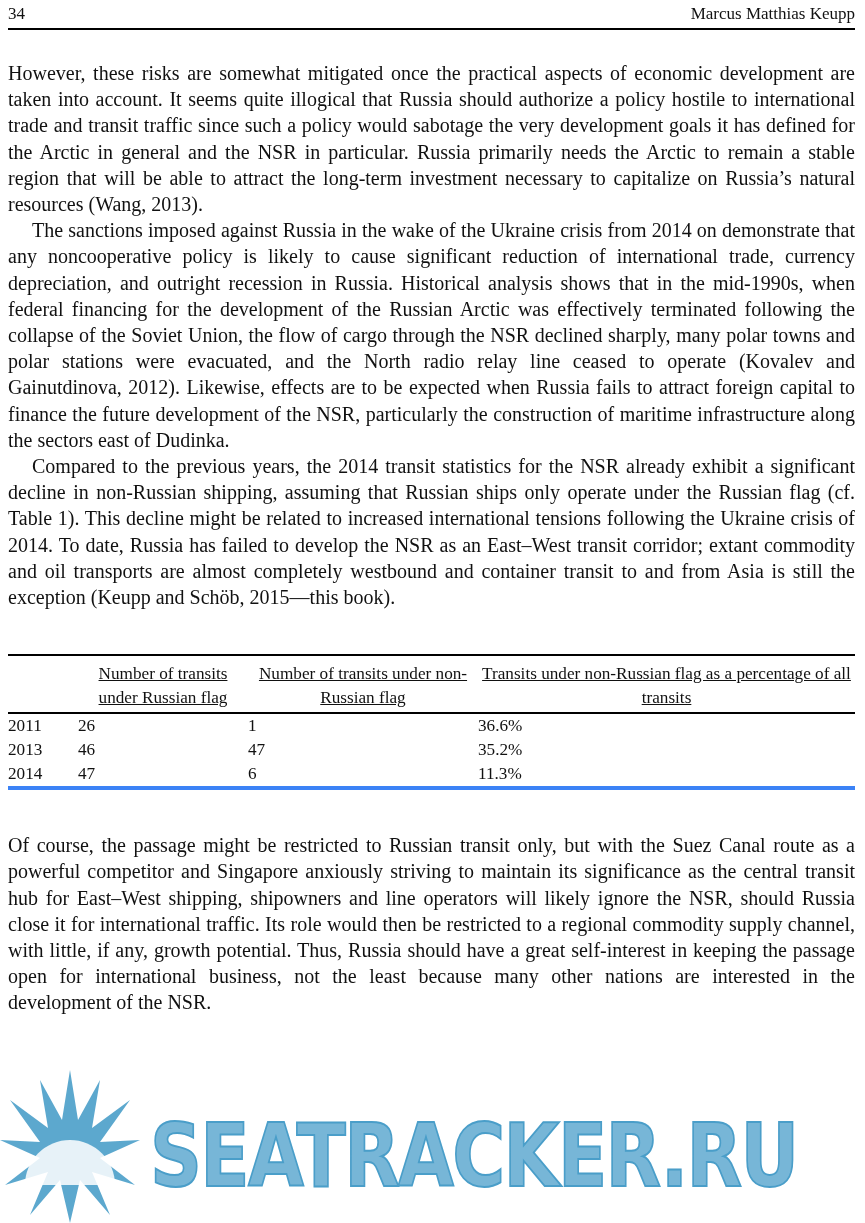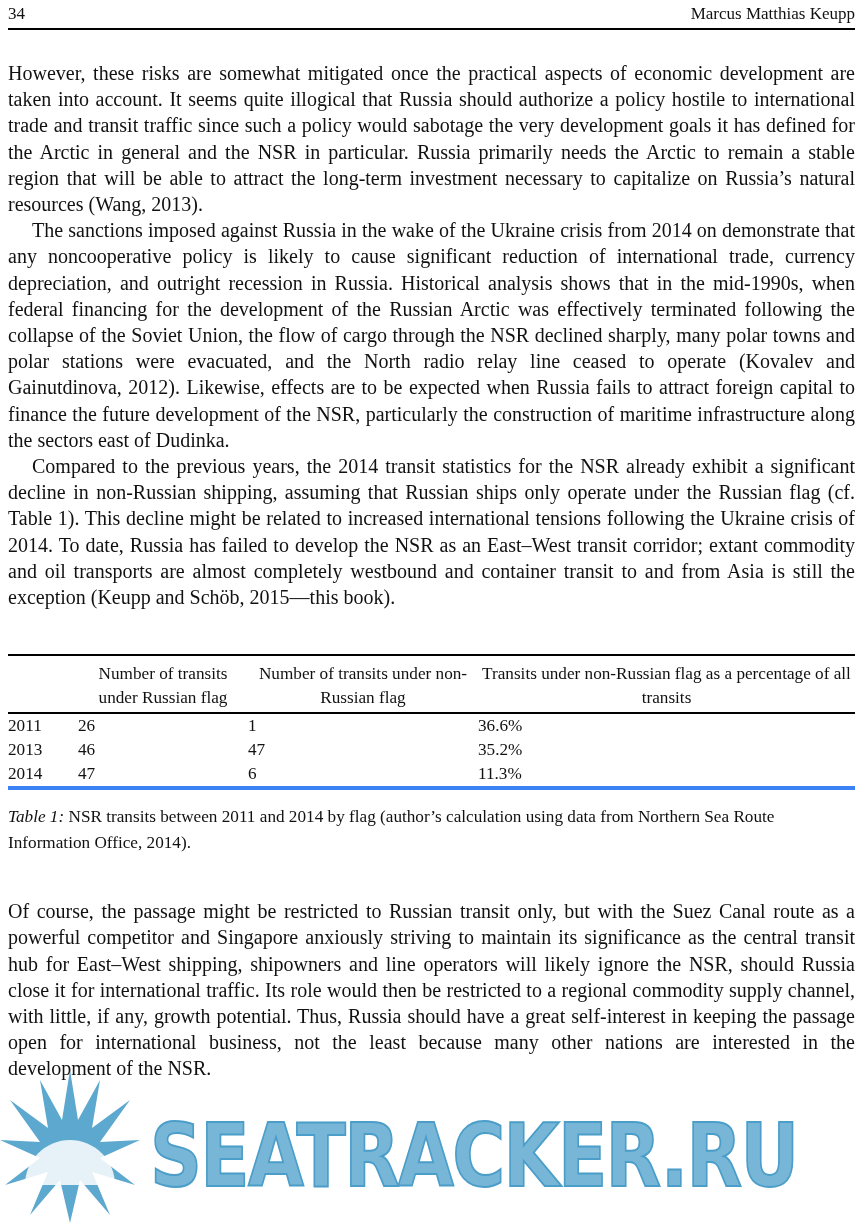--- a/index.html
+++ b/index.html
@@ -8,21 +8,21 @@
   .page { position:absolute; left:8px; top:0; width:847px; }
   .header { position:relative; height:28px; border-bottom:2px solid #000; font-size:17px; }
   .header .pn { position:absolute; left:0; top:4px; }
   .header .au { position:absolute; right:0; top:4px; }
   .para { font-size:20px; line-height:26.2px; text-align:justify; margin:0; }
   .indent { text-indent:24px; }
   .block1 { margin-top:30px; }
   table { width:847px; border-collapse:collapse; font-size:17.2px; margin-top:44px; }
   thead tr { border-top:2px solid #000; border-bottom:2px solid #000; }
   tbody tr:last-child { border-bottom:4px solid #3b82f6; }
-  th { font-weight:normal; text-align:center; line-height:24px; padding:6px 0 2px 0; }
+  th { font-weight:normal; text-align:center; line-height:24px; padding:6px 0 2px 0;text-decoration:underline; }
   td { text-align:left; line-height:24px; padding:0; }
   td.yr, th.yr { text-align:left; width:70px;margin-top:48px; }
   .caption { font-size:17.2px; line-height:26px; margin-top:14px; }
   .caption i { font-style:italic; }
   .block2 { margin-top:42px; }
   .wm { position:absolute; pointer-events:none; }
 </style>
 </head>
 <body>
 
@@ -62,21 +62,20 @@
       </tr>
       <tr>
         <td class="yr">2014</td>
         <td>47</td>
         <td>6</td>
         <td>11.3%</td>
       </tr>
     </tbody>
   </table>
 
-  <p class="caption"><i>Table 1:</i><span> NSR transits between 2011 and 2014 by flag (author’s calculation using data from Northern Sea Route Information Office, 2014).</span></p>
 
   <div class="block2">
     <p class="para">Of course, the passage might be restricted to Russian transit only, but with the Suez Canal route as a powerful competitor and Singapore anxiously striving to maintain its significance as the central transit hub for East–West shipping, shipowners and line operators will likely ignore the NSR, should Russia close it for international traffic. Its role would then be restricted to a regional commodity supply channel, with little, if any, growth potential. Thus, Russia should have a great self-interest in keeping the passage open for international business, not the least because many other nations are interested in the development of the NSR.</p>
   </div>
 </div>
 
 <svg class="wm" style="left:0;top:1070px" width="140" height="153" viewBox="0 0 140 153">
   <g fill="#4a9ec9" opacity="0.9">
     <polygon points="70,0 78,50 100,10 92,58 130,30 100,72 140,70 100,88 135,115 92,102 110,145 80,110 70,153 60,110 30,145 48,102 5,115 40,88 0,70 40,72 10,30 48,58 40,10 62,50"></polygon>
   </g>

